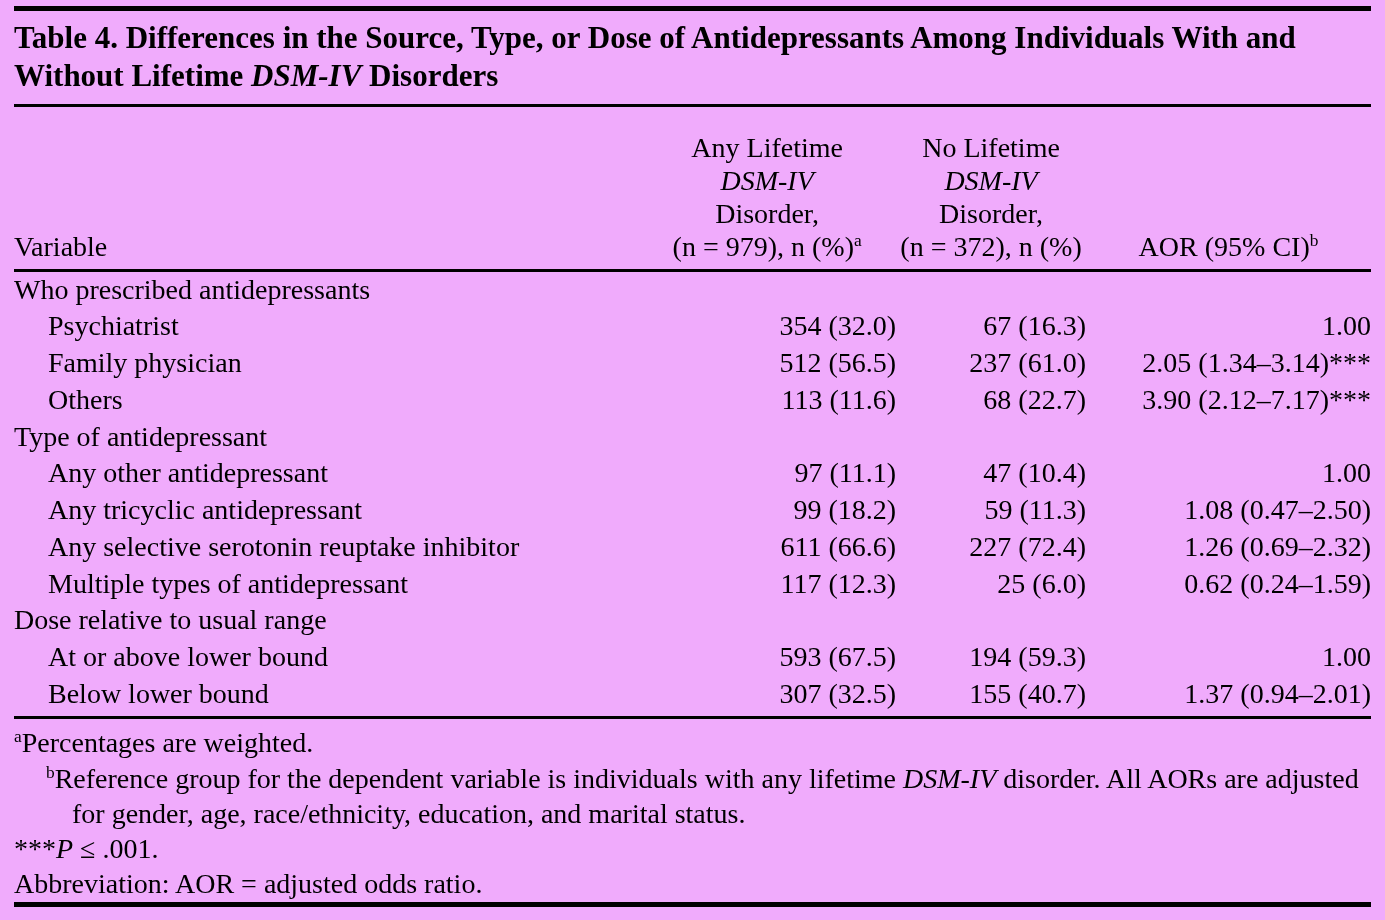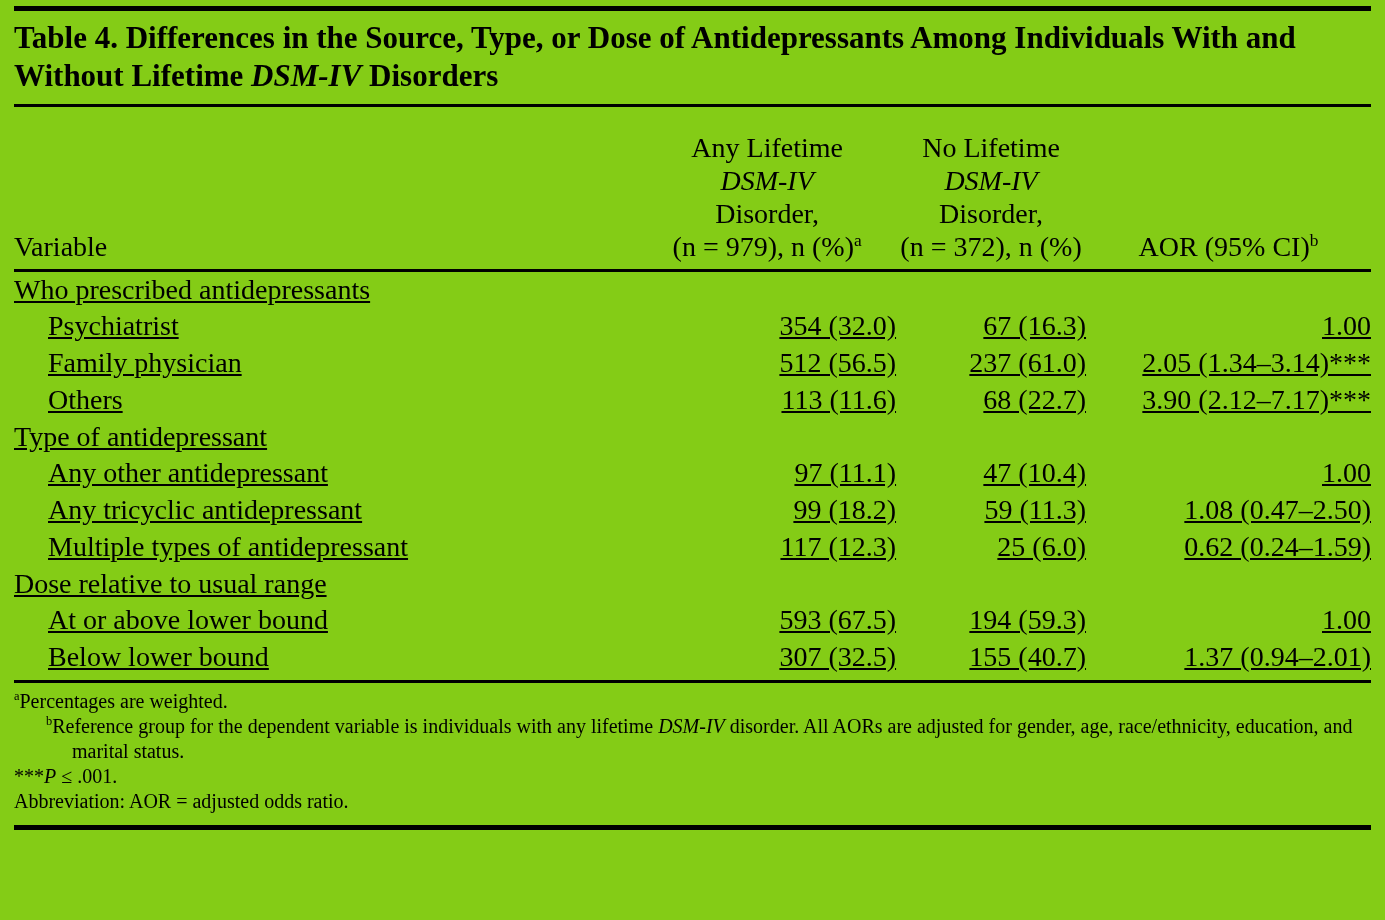--- a/index.html
+++ b/index.html
@@ -1,20 +1,20 @@
 <!DOCTYPE html>
 <html><head>
 <meta charset="utf-8">
 <style>
   * { margin: 0; padding: 0; box-sizing: border-box; }
   html, body { background: #ffffff; }
   .page {
     width: 1385px;
     height: 920px;
-    background: #84cc16;
+    background: #f0abfc;
     color: #000000;
     font-family: "Liberation Serif", "DejaVu Serif", serif;
     padding: 6px 14px 0 14px;
     overflow: hidden;
   }
   .rule-thick { border-top: 5px solid #000; height: 0; }
   .rule-med { border-top: 3px solid #000; height: 0; }
 
   .title {
     font-size: 31px;
@@ -37,32 +37,31 @@
     padding: 24px 0 6px 0;
     border-bottom: 3px solid #000;
   }
   thead th.variable-head { text-align: left; }
   thead th em { font-style: italic; }
 
   tbody td {
     line-height: 1.24;
     padding: 1px 0;
     white-space: nowrap;
-    text-decoration: underline;
   }
   td.row-label { text-align: left; }
   td.row-label.indent { padding-left: 34px; }
   td.num { text-align: right; }
 
   .body-bottom-rule { margin-top: 4px; }
 
   .footnotes {
-    font-size: 20px;
+    font-size: 28px;
     line-height: 1.26;
-    padding: 6px 0 10px 0;
+    padding: 6px 0 0 0;
   }
   .footnote { display: block; }
   .footnote.hang { padding-left: 26px; text-indent: -26px; margin-left: 32px; }
   .footnote em { font-style: italic; }
   sup { font-size: 0.62em; line-height: 0; }
 </style>
 </head>
 <body>
 
 <div class="page">
@@ -125,20 +124,26 @@
           <td class="num">47 (10.4)</td>
           <td class="num">1.00</td>
         </tr>
         <tr>
           <td class="row-label indent">Any tricyclic antidepressant</td>
           <td class="num">99 (18.2)</td>
           <td class="num">59 (11.3)</td>
           <td class="num">1.08 (0.47–2.50)</td>
         </tr>
         <tr>
+          <td class="row-label indent">Any selective serotonin reuptake inhibitor</td>
+          <td class="num">611 (66.6)</td>
+          <td class="num">227 (72.4)</td>
+          <td class="num">1.26 (0.69–2.32)</td>
+        </tr>
+        <tr>
           <td class="row-label indent">Multiple types of antidepressant</td>
           <td class="num">117 (12.3)</td>
           <td class="num">25 (6.0)</td>
           <td class="num">0.62 (0.24–1.59)</td>
         </tr>
         <tr>
           <td class="row-label">Dose relative to usual range</td>
           <td class="num"></td>
           <td class="num"></td>
           <td class="num"></td>

